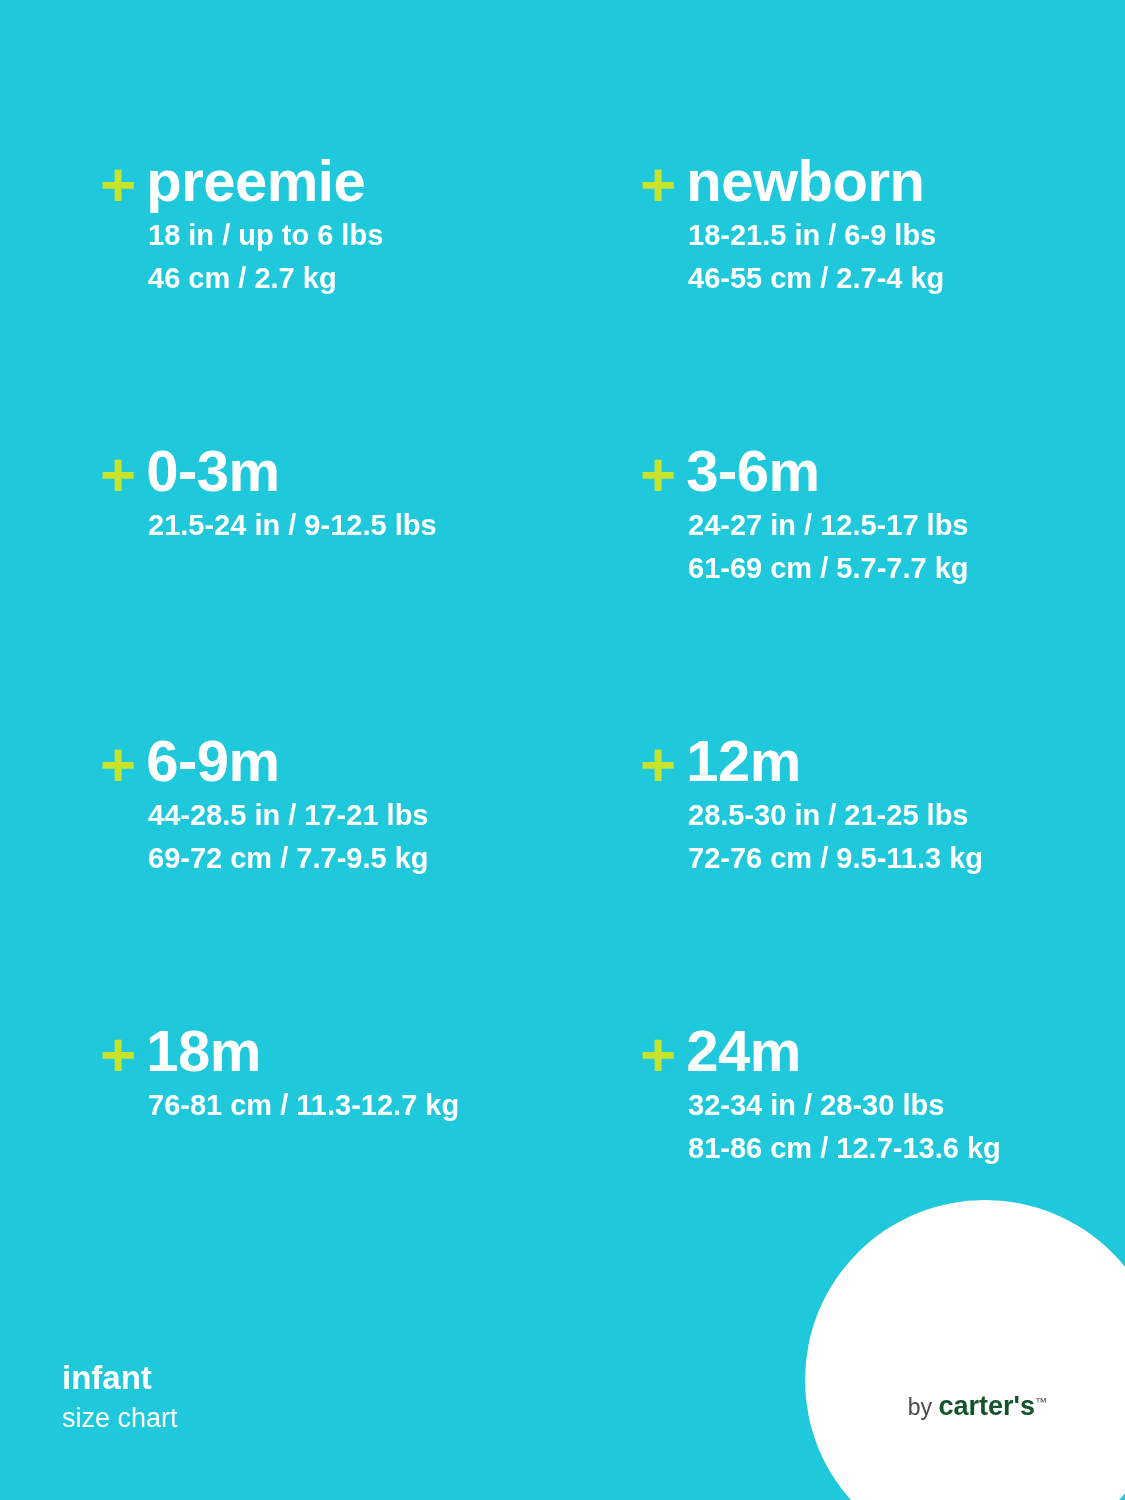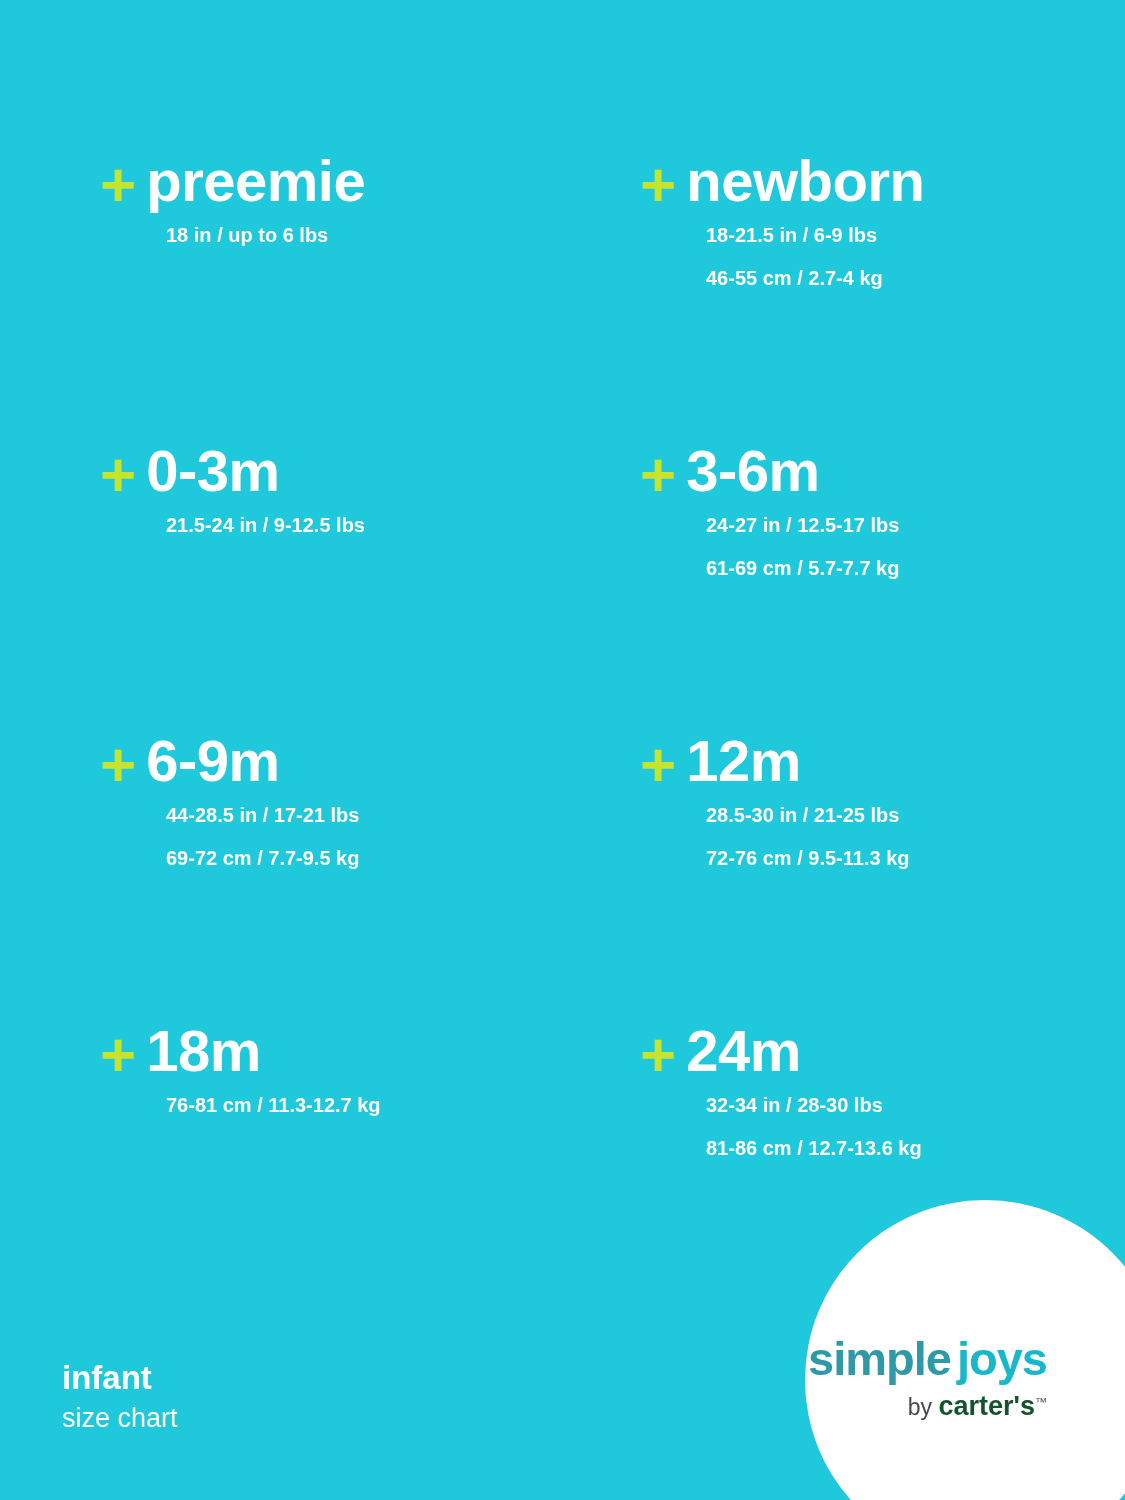--- a/index.html
+++ b/index.html
@@ -55,24 +55,24 @@
   }
   .size-label {
     color: #ffffff;
     font-size: 58px;
     font-weight: bold;
     line-height: 62px;
     letter-spacing: -0.5px;
   }
   .size-line {
     color: #ffffff;
-    font-size: 20px;
+    font-size: 29px;
     font-weight: bold;
     line-height: 43px;
-    margin-left: 66px;
+    margin-left: 48px;
     letter-spacing: 0px;
   }
 
   .footer-title-wrap {
     position: absolute;
     left: 62px;
     bottom: 62px;
   }
   .footer-title {
     color: #ffffff;
@@ -142,20 +142,21 @@
 <div class="page">
 
   <div class="grid">
 
     <div class="size-block">
       <div class="size-head">
         <span class="plus">+</span>
         <span class="size-label">preemie</span>
       </div>
       <div class="size-line">18 in / up to 6 lbs</div>
+      <div class="size-line">46 cm / 2.7 kg</div>
     </div>
 
     <div class="size-block">
       <div class="size-head">
         <span class="plus">+</span>
         <span class="size-label">newborn</span>
       </div>
       <div class="size-line">18-21.5 in / 6-9 lbs</div>
       <div class="size-line">46-55 cm / 2.7-4 kg</div>
     </div>
@@ -214,22 +215,19 @@
 
   </div>
 
   <div class="footer-title-wrap">
     <div class="footer-title">infant</div>
     <div class="footer-sub">size chart</div>
   </div>
 
   <div class="logo-circle"></div>
   <div class="logo-inner">
-    <div class="logo-main">
-      <span class="logo-simple">simple</span><span class="logo-joys">joys</span>
-    </div>
     <div class="logo-by">
       <span>by</span>
       <span class="logo-carters">carter's</span><span class="tm">™</span>
     </div>
   </div>
 
 </div>
 
 </body></html>

